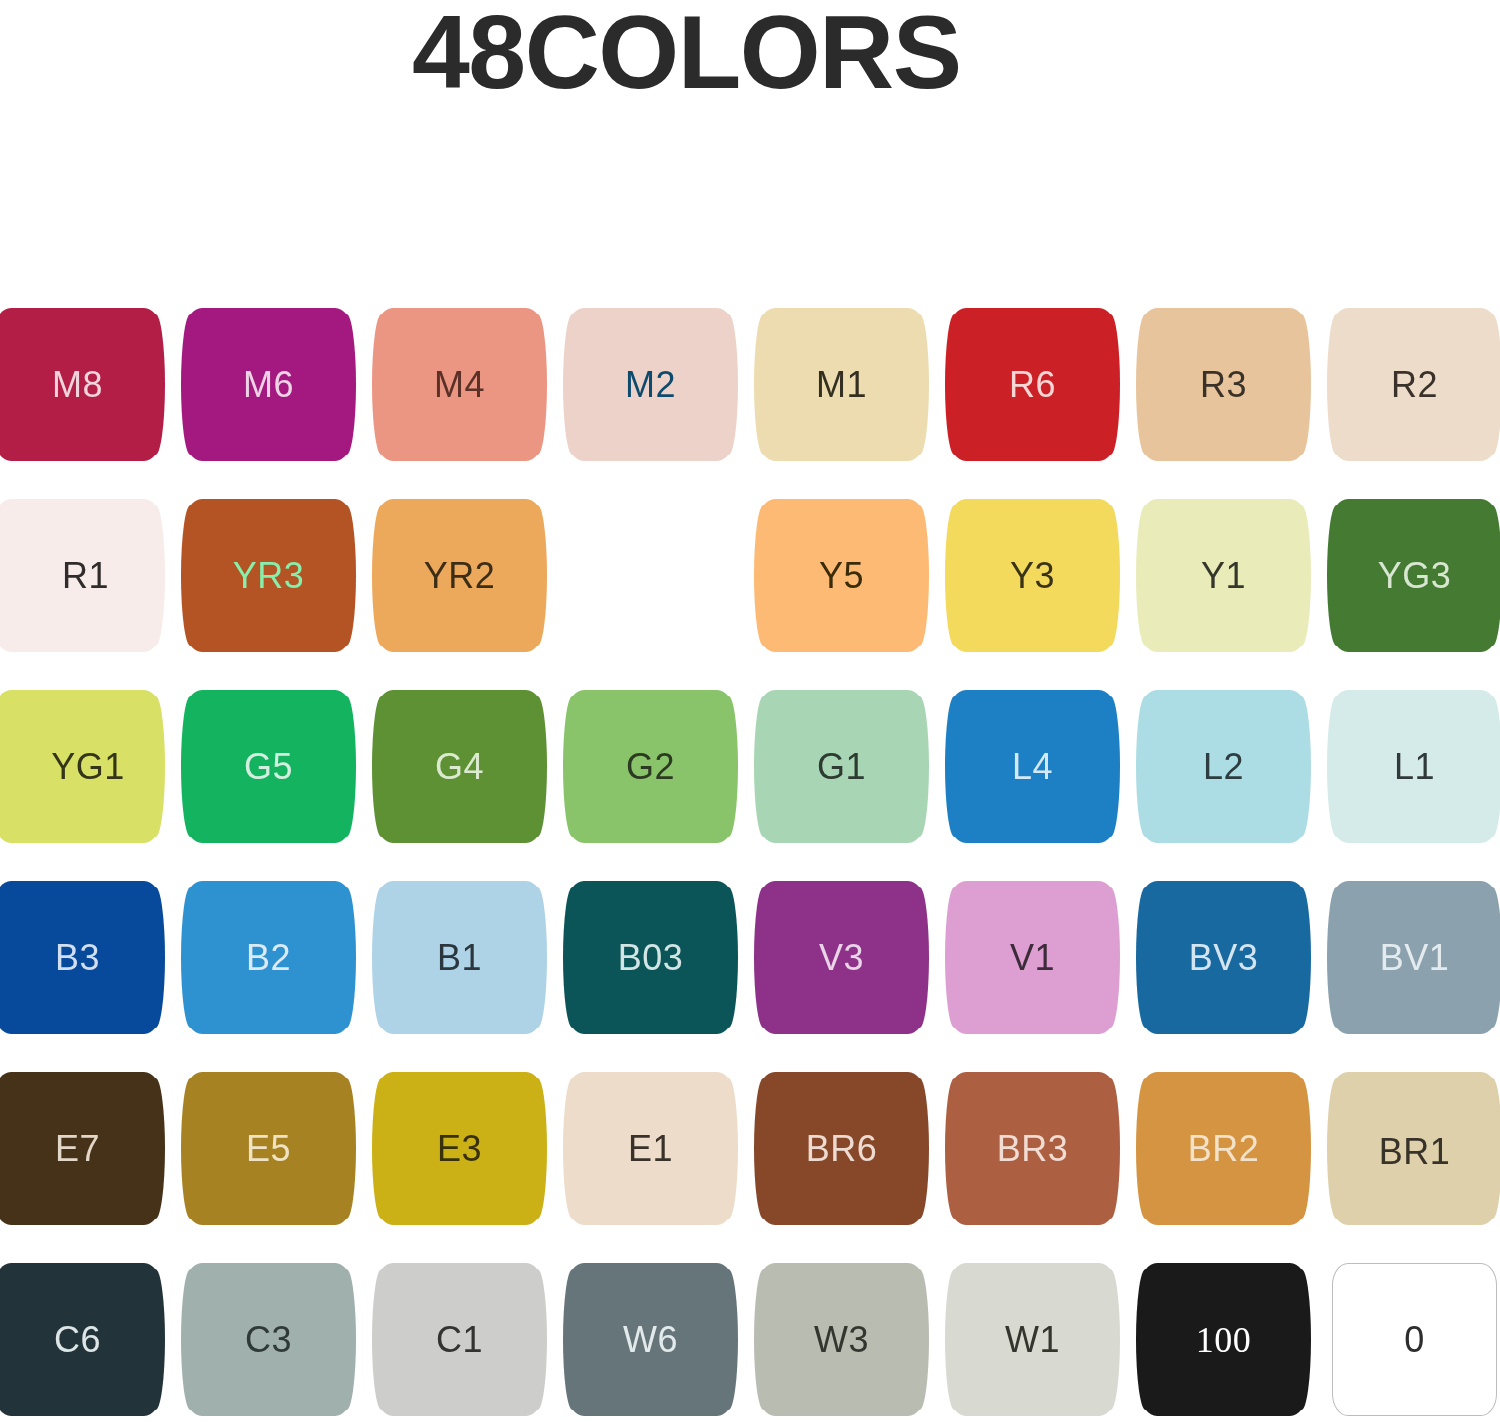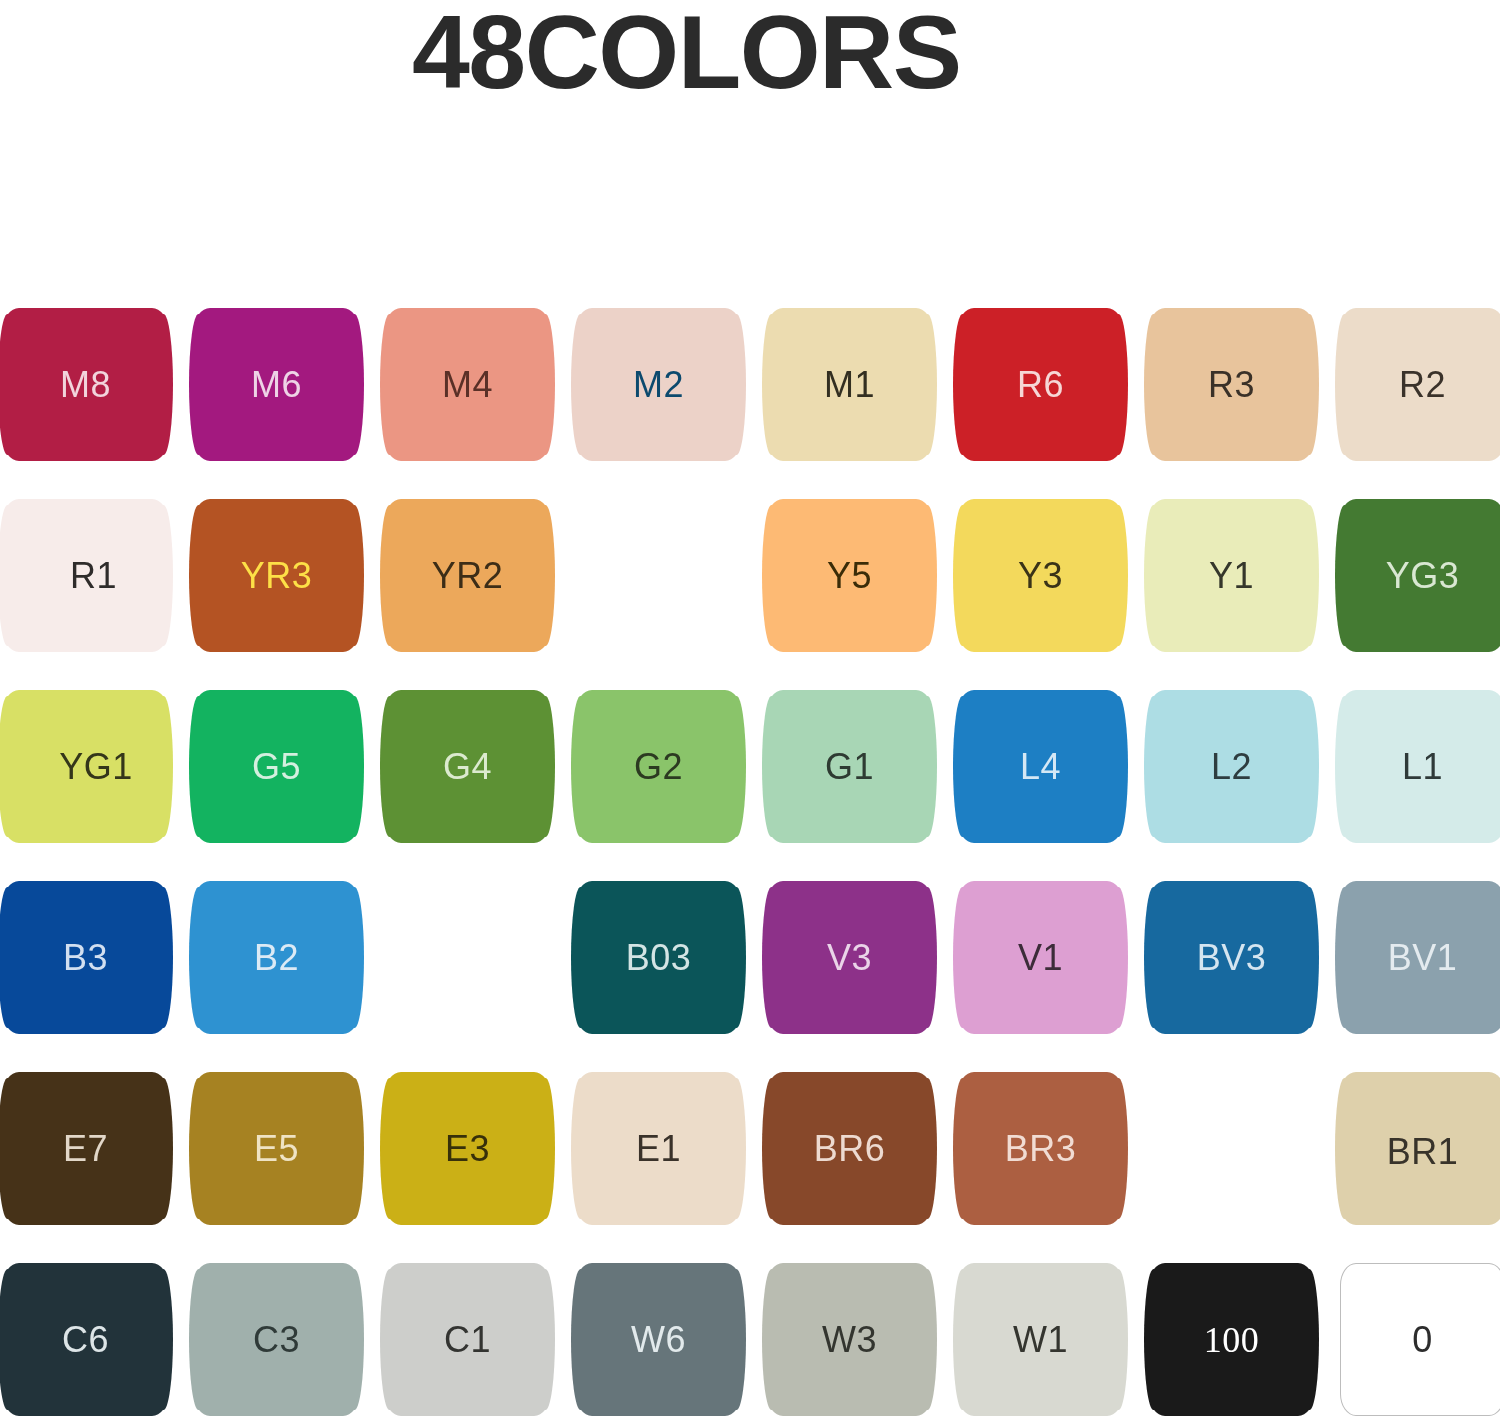--- a/index.html
+++ b/index.html
@@ -34,21 +34,21 @@
     letter-spacing: -1.5px;
     color: #2b2b2b;
     line-height: 112px;
     white-space: nowrap;
     -webkit-font-smoothing: antialiased;
   }
 
   
   .grid {
     position: absolute;
-    left: 8px;
+    left: 0;
     top: 300px;
     width: 1296px;
     height: 1122px;
   }
   .row {
     position: relative;
     height: 191px;
     width: 1500px;
   }
   .swatch {
@@ -133,21 +133,21 @@
       </div>
       <div class="swatch" style="left: 1332px; background: rgb(236, 220, 201);">
         <span class="swatch-label" style="color: rgb(58, 50, 42);">R2</span>
       </div>
     </div>
     <div class="row">
       <div class="swatch" style="left: -5px; background: rgb(247, 236, 234);">
         <span class="swatch-label" style="color: rgb(47, 44, 43); margin-left: 16px;">R1</span>
       </div>
       <div class="swatch" style="left: 186px; background: rgb(180, 83, 35);">
-        <span class="swatch-label" style="color: #fde047;">YR3</span>
+        <span class="swatch-label" style="color: #86efac;">YR3</span>
       </div>
       <div class="swatch" style="left: 377px; background: rgb(236, 168, 91);">
         <span class="swatch-label" style="color: rgb(60, 45, 23);">YR2</span>
       </div>
       <div class="swatch" style="left: 759px; background: #fdba74;">
         <span class="swatch-label" style="color: rgb(58, 44, 8);">Y5</span>
       </div>
       <div class="swatch" style="left: 950px; background: rgb(243, 217, 92);">
         <span class="swatch-label" style="color: rgb(58, 51, 24);">Y3</span>
       </div>
@@ -184,20 +184,23 @@
         <span class="swatch-label" style="color: rgb(47, 58, 57);">L1</span>
       </div>
     </div>
     <div class="row">
       <div class="swatch" style="left: -5px; background: rgb(7, 73, 154);">
         <span class="swatch-label" style="color: rgb(210, 223, 240);">B3</span>
       </div>
       <div class="swatch" style="left: 186px; background: rgb(46, 146, 209);">
         <span class="swatch-label" style="color: rgb(220, 234, 245);">B2</span>
       </div>
+      <div class="swatch" style="left: 377px; background: rgb(174, 210, 230);">
+        <span class="swatch-label" style="color: rgb(44, 55, 61);">B1</span>
+      </div>
       <div class="swatch" style="left: 568px; background: rgb(11, 85, 89);">
         <span class="swatch-label" style="color: rgb(211, 228, 228);">B03</span>
       </div>
       <div class="swatch" style="left: 759px; background: rgb(141, 49, 137);">
         <span class="swatch-label" style="color: rgb(234, 212, 232);">V3</span>
       </div>
       <div class="swatch" style="left: 950px; background: rgb(221, 159, 210);">
         <span class="swatch-label" style="color: rgb(60, 44, 57);">V1</span>
       </div>
       <div class="swatch" style="left: 1141px; background: rgb(23, 105, 159);">
@@ -219,20 +222,23 @@
       </div>
       <div class="swatch" style="left: 568px; background: rgb(236, 220, 201);">
         <span class="swatch-label" style="color: rgb(58, 50, 42);">E1</span>
       </div>
       <div class="swatch" style="left: 759px; background: rgb(135, 72, 42);">
         <span class="swatch-label" style="color: rgb(237, 218, 208);">BR6</span>
       </div>
       <div class="swatch" style="left: 950px; background: rgb(172, 95, 65);">
         <span class="swatch-label" style="color: rgb(241, 220, 211);">BR3</span>
       </div>
+      <div class="swatch" style="left: 1141px; background: rgb(213, 148, 65);">
+        <span class="swatch-label" style="color: rgb(242, 226, 201);">BR2</span>
+      </div>
       <div class="swatch" style="left: 1332px; background: rgb(222, 208, 171);">
         <span class="swatch-label" style="color: rgb(56, 51, 42); margin-top: 7px;">BR1</span>
       </div>
     </div>
     <div class="row">
       <div class="swatch" style="left: -5px; background: rgb(34, 51, 58);">
         <span class="swatch-label" style="color: rgb(221, 229, 231);">C6</span>
       </div>
       <div class="swatch" style="left: 186px; background: rgb(160, 176, 172);">
         <span class="swatch-label" style="color: rgb(47, 58, 56);">C3</span>

